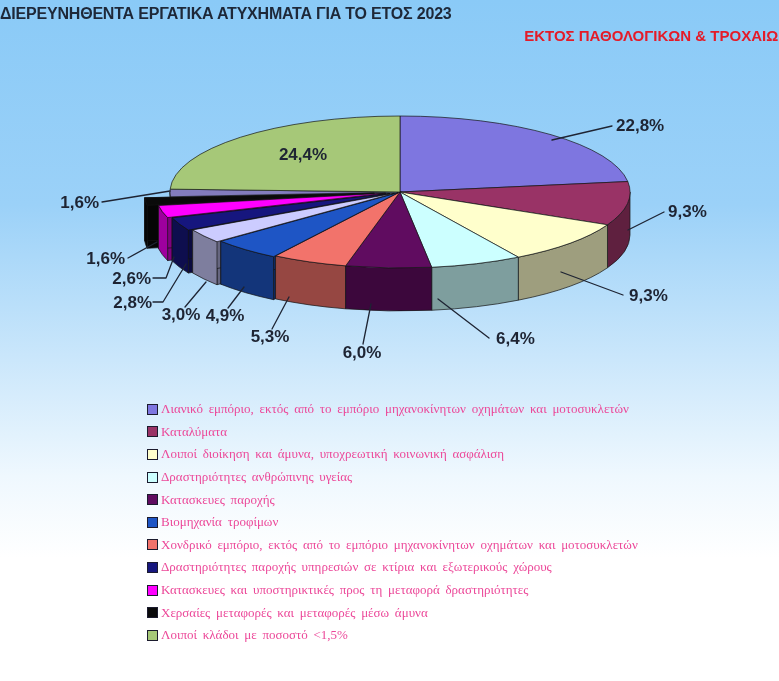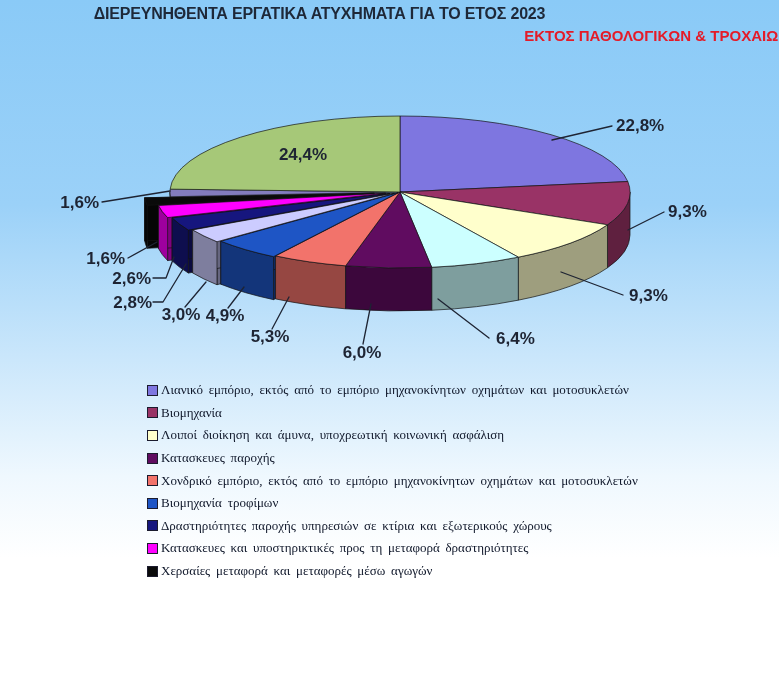--- a/index.html
+++ b/index.html
@@ -2,31 +2,31 @@
 <html><head>
 <meta charset="utf-8">
 <style>
   html,body{margin:0;padding:0;}
   body{
     width:779px;height:681px;overflow:hidden;position:relative;
     font-family:"Liberation Sans",sans-serif;
     background:linear-gradient(180deg,#8ACAF7 0%,#9BD1F8 30%,#C9E6FB 52%,#EFF8FE 70%,#FFFFFF 82%,#FFFFFF 100%);
   }
   .title{
-    position:absolute;top:5px;left:0;width:639px;text-align:center;
+    position:absolute;top:5px;left:0;width:639px;
     font-size:16px;font-weight:bold;letter-spacing:-0.2px;color:#1E2838;
   }
   .subtitle{
     position:absolute;top:27px;left:10px;width:779px;text-align:right;
     font-size:15px;font-weight:bold;color:#E41B28;
   }
   #pie-svg{position:absolute;left:0;top:0;width:779px;height:681px;}
   #legend{
-    position:absolute;left:147px;top:379px;width:600px;
-    font-family:"Liberation Serif",serif;font-size:13px;color:#0f172a;
+    position:absolute;left:147px;top:398px;width:600px;
+    font-family:"Liberation Serif",serif;font-size:13px;color:#ec4899;
   }
   .legend-row{display:flex;align-items:center;height:22.6px;word-spacing:2.5px;}
   .legend-swatch{
     width:9px;height:9px;flex:0 0 9px;margin-right:3px;
     border:1px solid #1B1B2E;box-sizing:content-box;
   }
   .pct-label{font-size:17px;font-weight:700;fill:#1E2433;}
   .leader{fill:none;stroke:#1E2433;stroke-width:1.3;stroke-linecap:round;stroke-linejoin:round;}
 </style>
 </head>
@@ -97,43 +97,51 @@
     <text x="303" y="160" text-anchor="middle" class="pct-label">24,4%</text>
   </svg>
 
 <div id="legend">
     <div class="legend-row">
       <span class="legend-swatch" style="background: rgb(126, 118, 224);"></span>
       <span>Λιανικό εμπόριο, εκτός από το εμπόριο μηχανοκίνητων οχημάτων και μοτοσυκλετών</span>
     </div>
     <div class="legend-row">
       <span class="legend-swatch" style="background: rgb(153, 51, 102);"></span>
-      <span>Βιομηχανία</span>
+      <span>Καταλύματα</span>
     </div>
     <div class="legend-row">
       <span class="legend-swatch" style="background: rgb(255, 255, 204);"></span>
       <span>Λοιποί διοίκηση και άμυνα, υποχρεωτική κοινωνική ασφάλιση</span>
     </div>
     <div class="legend-row">
+      <span class="legend-swatch" style="background: rgb(204, 255, 255);"></span>
+      <span>Δραστηριότητες ανθρώπινης υγείας</span>
+    </div>
+    <div class="legend-row">
       <span class="legend-swatch" style="background: rgb(96, 12, 96);"></span>
       <span>Κατασκευες παροχής</span>
     </div>
     <div class="legend-row">
+      <span class="legend-swatch" style="background: rgb(30, 85, 197);"></span>
+      <span>Βιομηχανία τροφίμων</span>
+    </div>
+    <div class="legend-row">
       <span class="legend-swatch" style="background: rgb(242, 115, 107);"></span>
       <span>Χονδρικό εμπόριο, εκτός από το εμπόριο μηχανοκίνητων οχημάτων και μοτοσυκλετών</span>
-    </div>
-    <div class="legend-row">
-      <span class="legend-swatch" style="background: rgb(30, 85, 197);"></span>
-      <span>Βιομηχανία τροφίμων</span>
     </div>
     <div class="legend-row">
       <span class="legend-swatch" style="background: rgb(22, 22, 126);"></span>
       <span>Δραστηριότητες παροχής υπηρεσιών σε κτίρια και εξωτερικούς χώρους</span>
     </div>
     <div class="legend-row">
       <span class="legend-swatch" style="background: rgb(255, 0, 255);"></span>
       <span>Κατασκευες και υποστηρικτικές προς τη μεταφορά δραστηριότητες</span>
     </div>
     <div class="legend-row">
       <span class="legend-swatch" style="background: rgb(10, 10, 10);"></span>
-      <span>Χερσαίες μεταφορά και μεταφορές μέσω αγωγών</span>
+      <span>Χερσαίες μεταφορές και μεταφορές μέσω άμυνα</span>
+    </div>
+    <div class="legend-row">
+      <span class="legend-swatch" style="background: rgb(166, 200, 120);"></span>
+      <span>Λοιποί κλάδοι με ποσοστό &lt;1,5%</span>
     </div>
   </div>
 
 </body></html>

